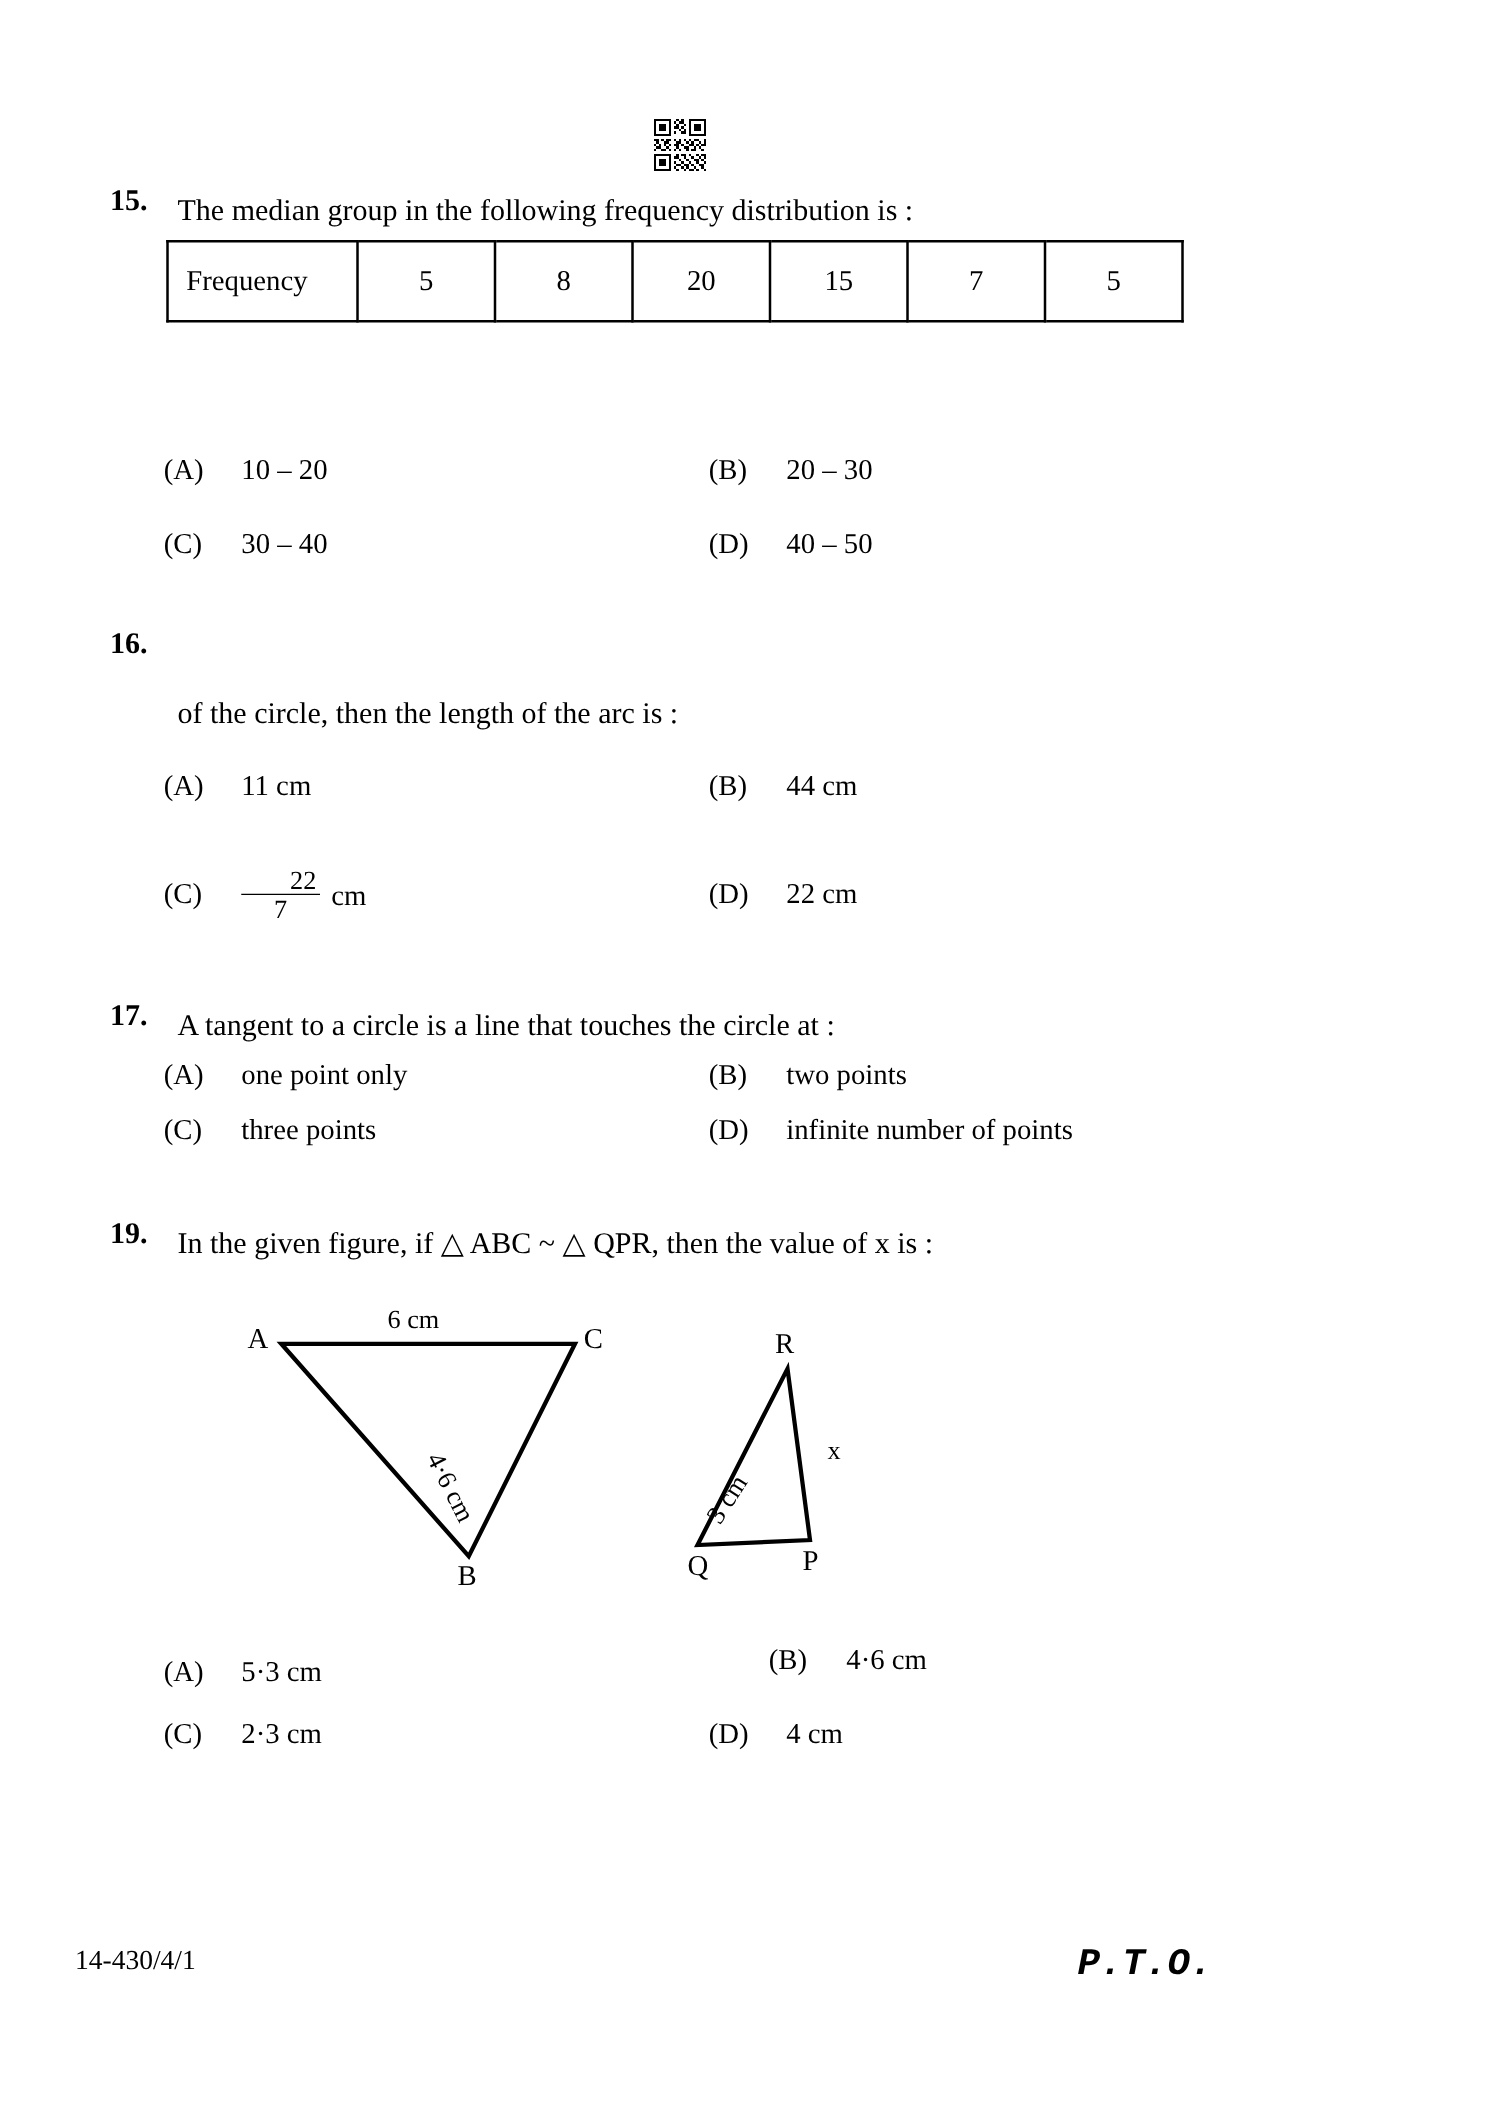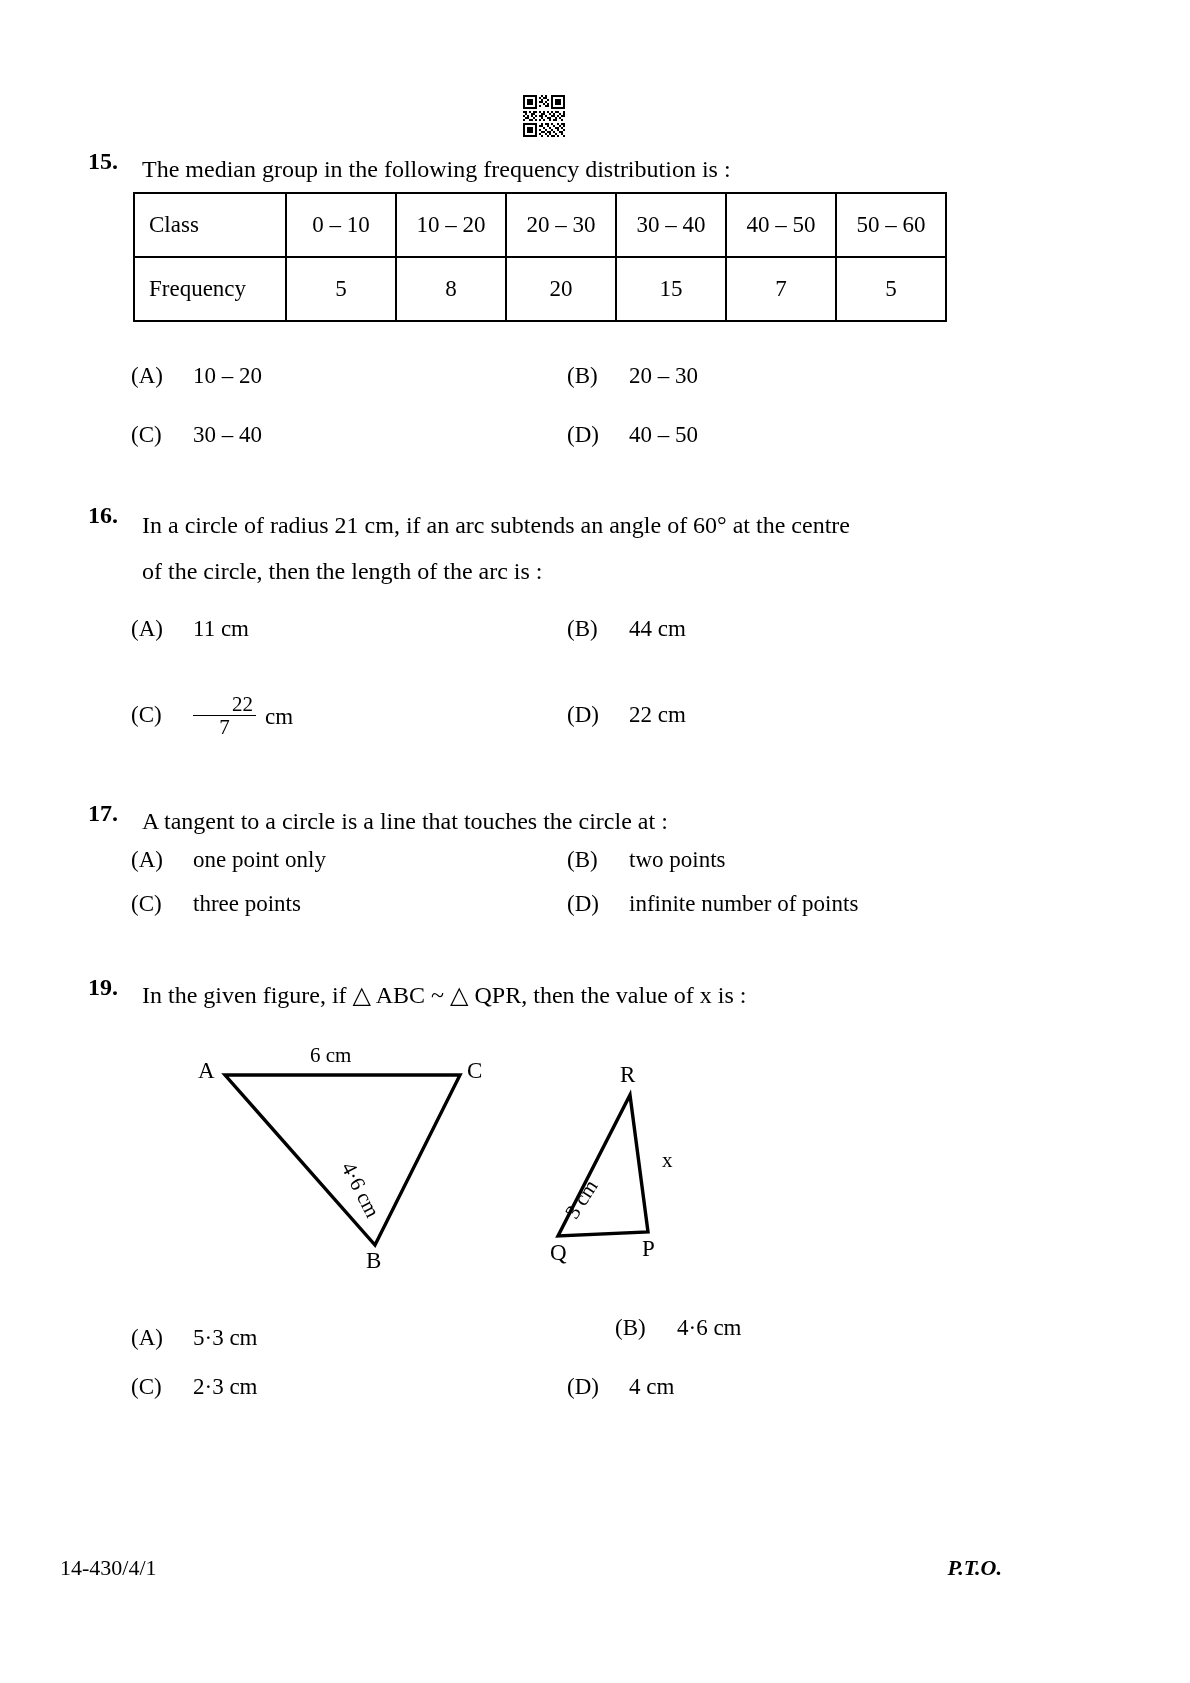--- a/index.html
+++ b/index.html
@@ -140,25 +140,26 @@
     height: 60px;
   }
   .footer-left {
     position: absolute;
     left: 60px;
     top: 10px;
     font-size: 22px;
   }
   .footer-right {
     position: absolute;
-    right: 44px;
+    right: 76px;
     top: 10px;
-    font-size: 22px;
+    font-size: 30px;
     font-style: italic;
     font-weight: bold;
+    font-family: Liberation Mono, monospace;
   }
   .page-badge {
     position: absolute;
     left: 50%;
     transform: translateX(-50%);
     top: 0px;
     width: 176px;
     height: 52px;
   }
   .page-badge svg { display:block; position:absolute; left:0; top:0; }
@@ -279,29 +280,20 @@
     </svg>
   </div>
 
   <div class="q-block" style="left:58px; top:148px; width:1000px;">
     <div class="q-num">15.</div>
     <div class="q-text">The median group in the following frequency distribution is :</div>
   </div>
 
   <table class="freq-table">
     <tbody>
-        <tr>
-      <td class="rowhead">Class</td>
-      <td class="datacell">0 – 10</td>
-      <td class="datacell">10 – 20</td>
-      <td class="datacell">20 – 30</td>
-      <td class="datacell">30 – 40</td>
-      <td class="datacell">40 – 50</td>
-      <td class="datacell">50 – 60</td>
-    </tr>
     <tr>
       <td class="rowhead">Frequency</td>
       <td class="datacell">5</td>
       <td class="datacell">8</td>
       <td class="datacell">20</td>
       <td class="datacell">15</td>
       <td class="datacell">7</td>
       <td class="datacell">5</td>
     </tr>
   </tbody>
@@ -316,21 +308,21 @@
   <div class="opt" style="left:131px; top:420px;">
     <span class="lbl">(C)</span><span class="val">30 – 40</span>
   </div>
   <div class="opt" style="left:567px; top:420px;">
     <span class="lbl">(D)</span><span class="val">40 – 50</span>
   </div>
 
   <div class="q-block" style="left:58px; top:502px; width:1000px;">
     <div class="q-num">16.</div>
     <div class="q-text" style="line-height:46px;">
-      <span>In a circle of radius 21 cm, if an arc subtends an angle of 60° at the centre</span><br>
+      <br>
       <span>of the circle, then the length of the arc is :</span>
     </div>
   </div>
 
   <div class="opt" style="left:131px; top:614px;">
     <span class="lbl">(A)</span><span class="val">11 cm</span>
   </div>
   <div class="opt" style="left:567px; top:614px;">
     <span class="lbl">(B)</span><span class="val">44 cm</span>
   </div>

